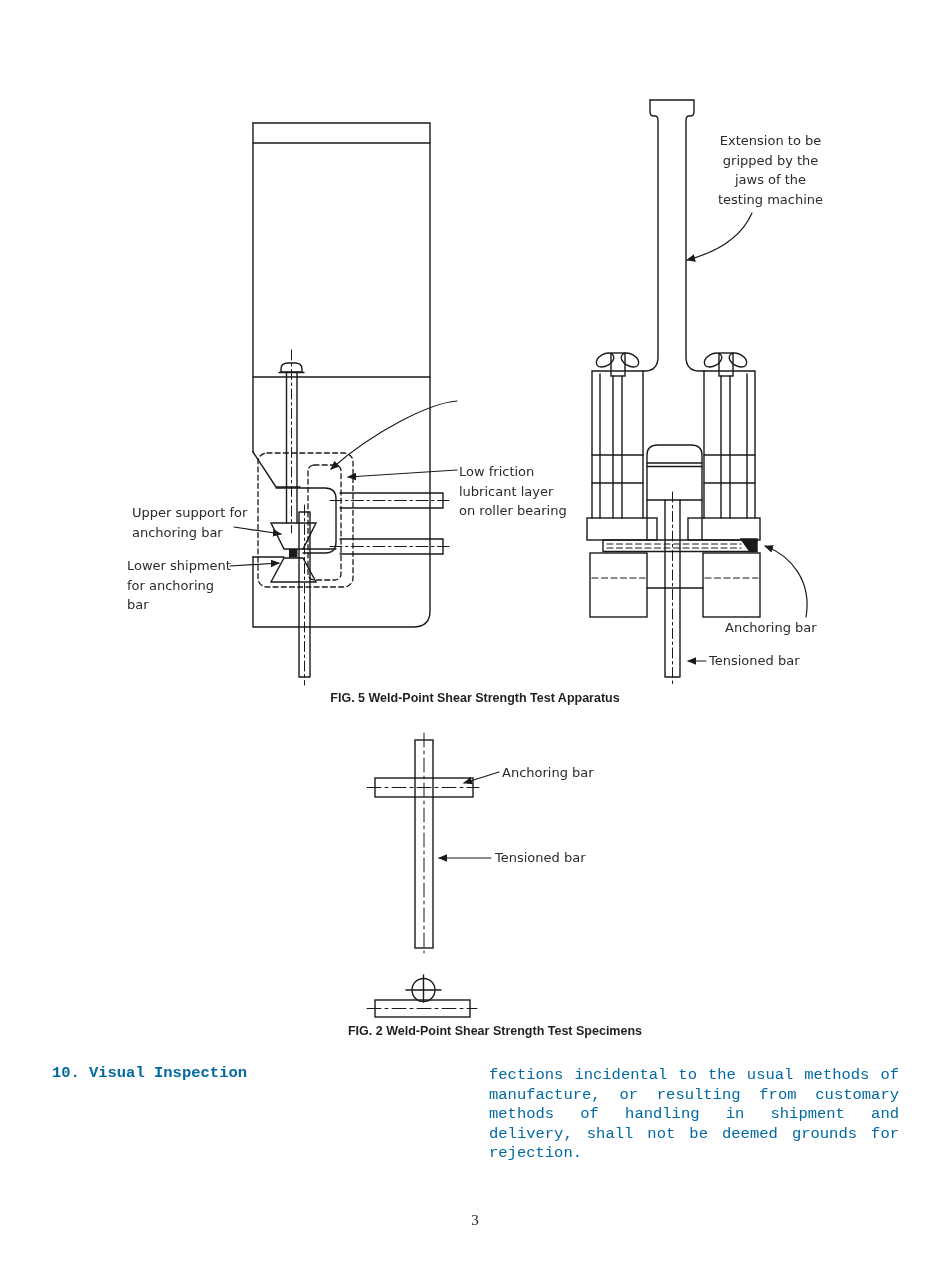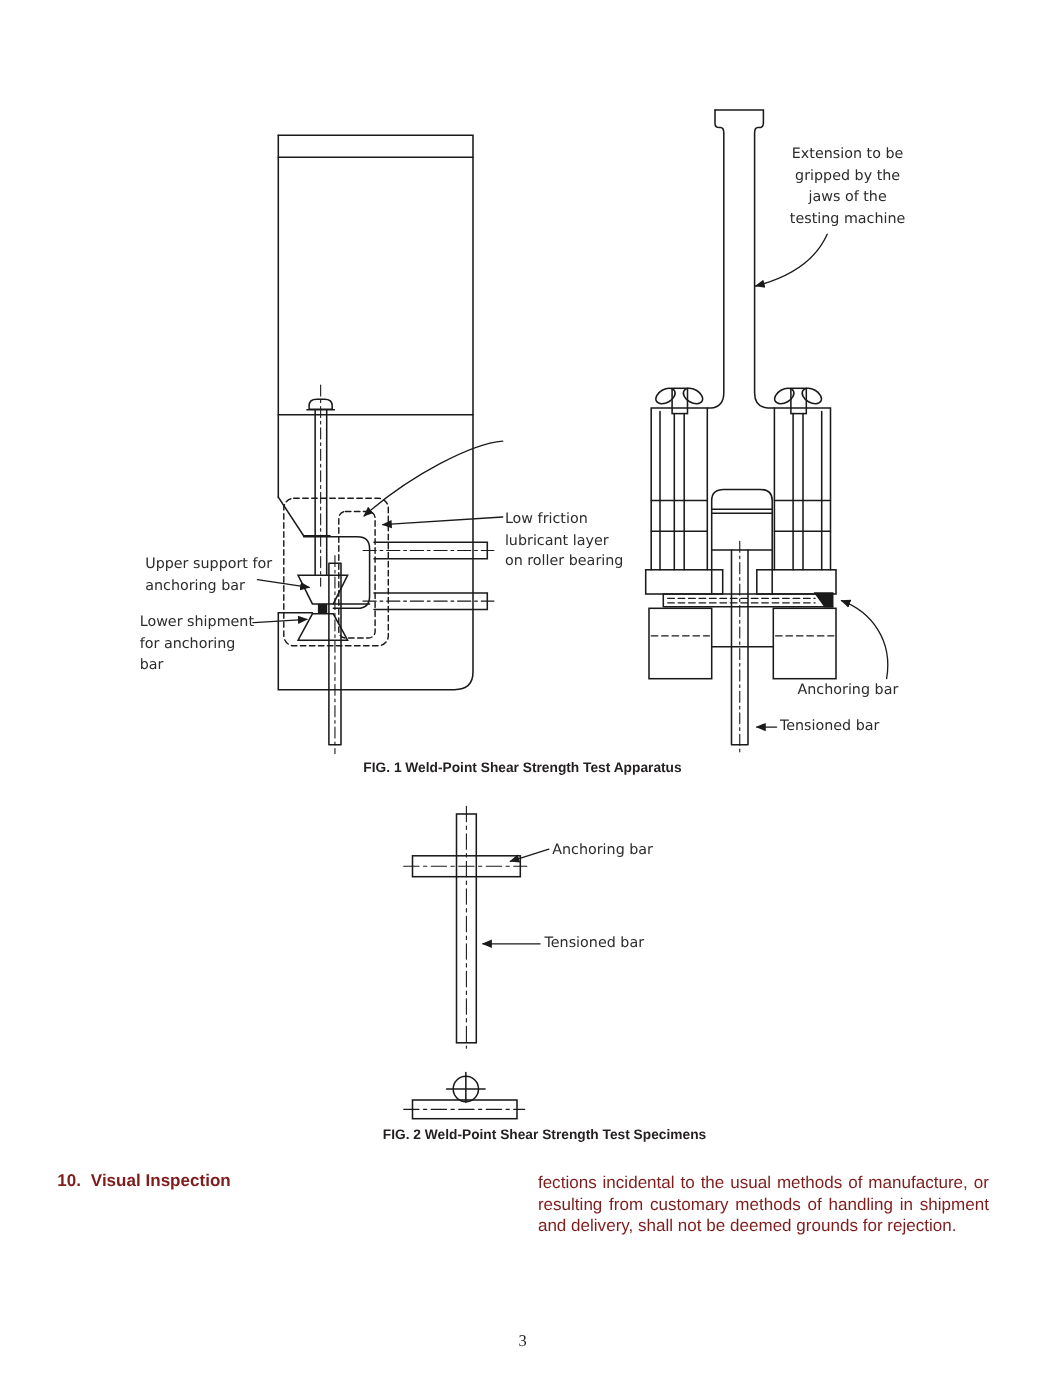--- a/index.html
+++ b/index.html
@@ -26,23 +26,23 @@
     font-size:13px;line-height:19.5px;color:#2b2b2b;
     white-space:pre-line;
   }
   .caption{
     position:absolute;left:0;right:0;text-align:center;
     font-weight:bold;font-size:12.5px;color:#231f20;
     font-family:"Liberation Sans",sans-serif;
   }
   .col{
     position:absolute;
-    font-family:Liberation Sans, sans-serif;
+    font-family:Liberation Mono, monospace;
     font-size:15.5px;line-height:19.6px;
-    text-align:justify;color:#7f1d1d;
+    text-align:justify;color:#0369a1;
   }
   .col-left{left:52px;top:1064px;width:409px;}
   .col-right{left:489px;top:1066px;width:410px;}
   .sec-heading{font-weight:bold;margin:0 0 5px 0;text-align:left;}
   .sec-heading .sec-num{margin-right:9px;}
   .col p{margin:0;}
   .col-left p{text-indent:17px;}
   .pageno{
     position:absolute;top:1212px;left:0;right:0;text-align:center;
     font-family:"Liberation Serif",serif;font-size:15px;color:#231f20;
@@ -175,21 +175,21 @@
   <div class="fig-label" style="left:132px;top:503px;">Upper support for
 anchoring bar</div>
   <div class="fig-label" style="left:127px;top:556px;">Lower shipment
 for anchoring
 bar</div>
   <div class="fig-label" style="left:725px;top:618px;">Anchoring bar</div>
   <div class="fig-label" style="left:709px;top:651px;">Tensioned bar</div>
   <div class="fig-label" style="left:502px;top:763px;">Anchoring bar</div>
   <div class="fig-label" style="left:495px;top:848px;">Tensioned bar</div>
 
-  <div class="caption" style="top:691px;">FIG. 1 Weld-Point Shear Strength Test Apparatus</div>
+  <div class="caption" style="top:691px;">FIG. 5 Weld-Point Shear Strength Test Apparatus</div>
   <div class="caption" style="top:1024px;margin-left:40px;">FIG. 2 Weld-Point Shear Strength Test Specimens</div>
 
   <div class="col col-left">
     <h3 class="sec-heading" style="font-size:15.5px;">
       <span class="sec-num">10.</span><span>Visual Inspection</span>
     </h3>
   </div>
   <div class="col col-right">
     <p>fections incidental to the usual methods of manufacture, or resulting from customary methods of handling in shipment and delivery, shall not be deemed grounds for rejection.</p>
   </div>

